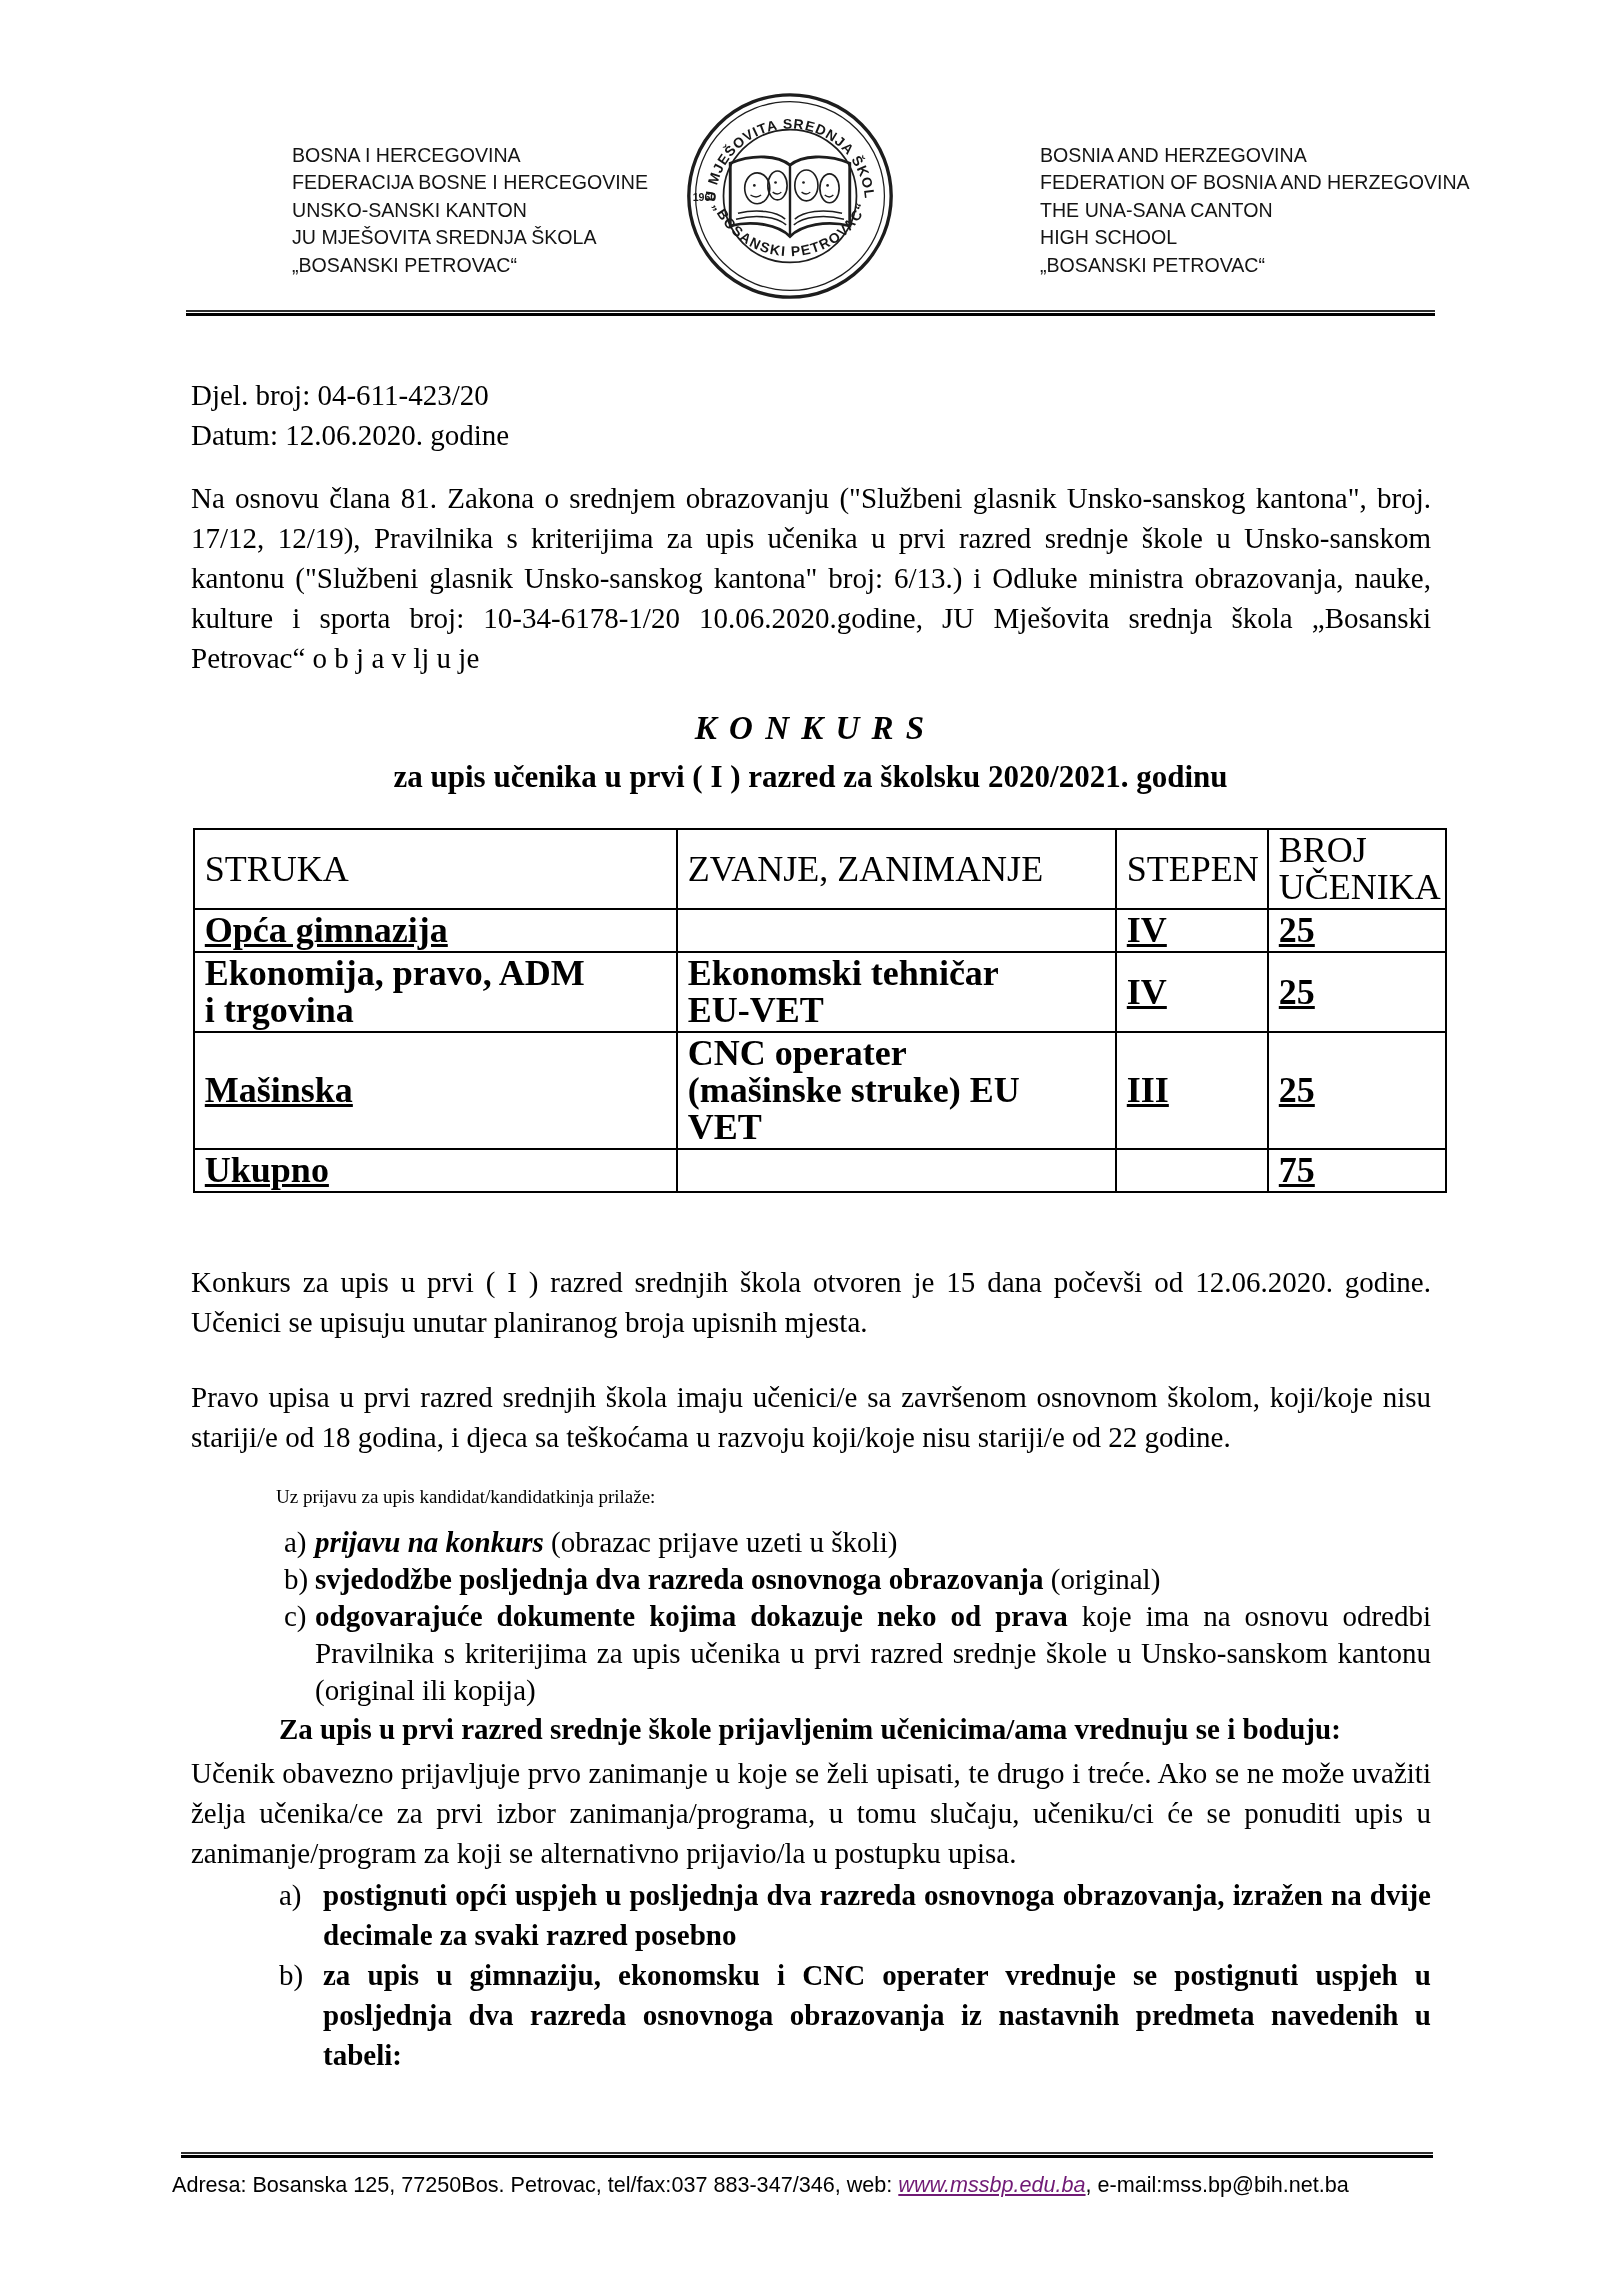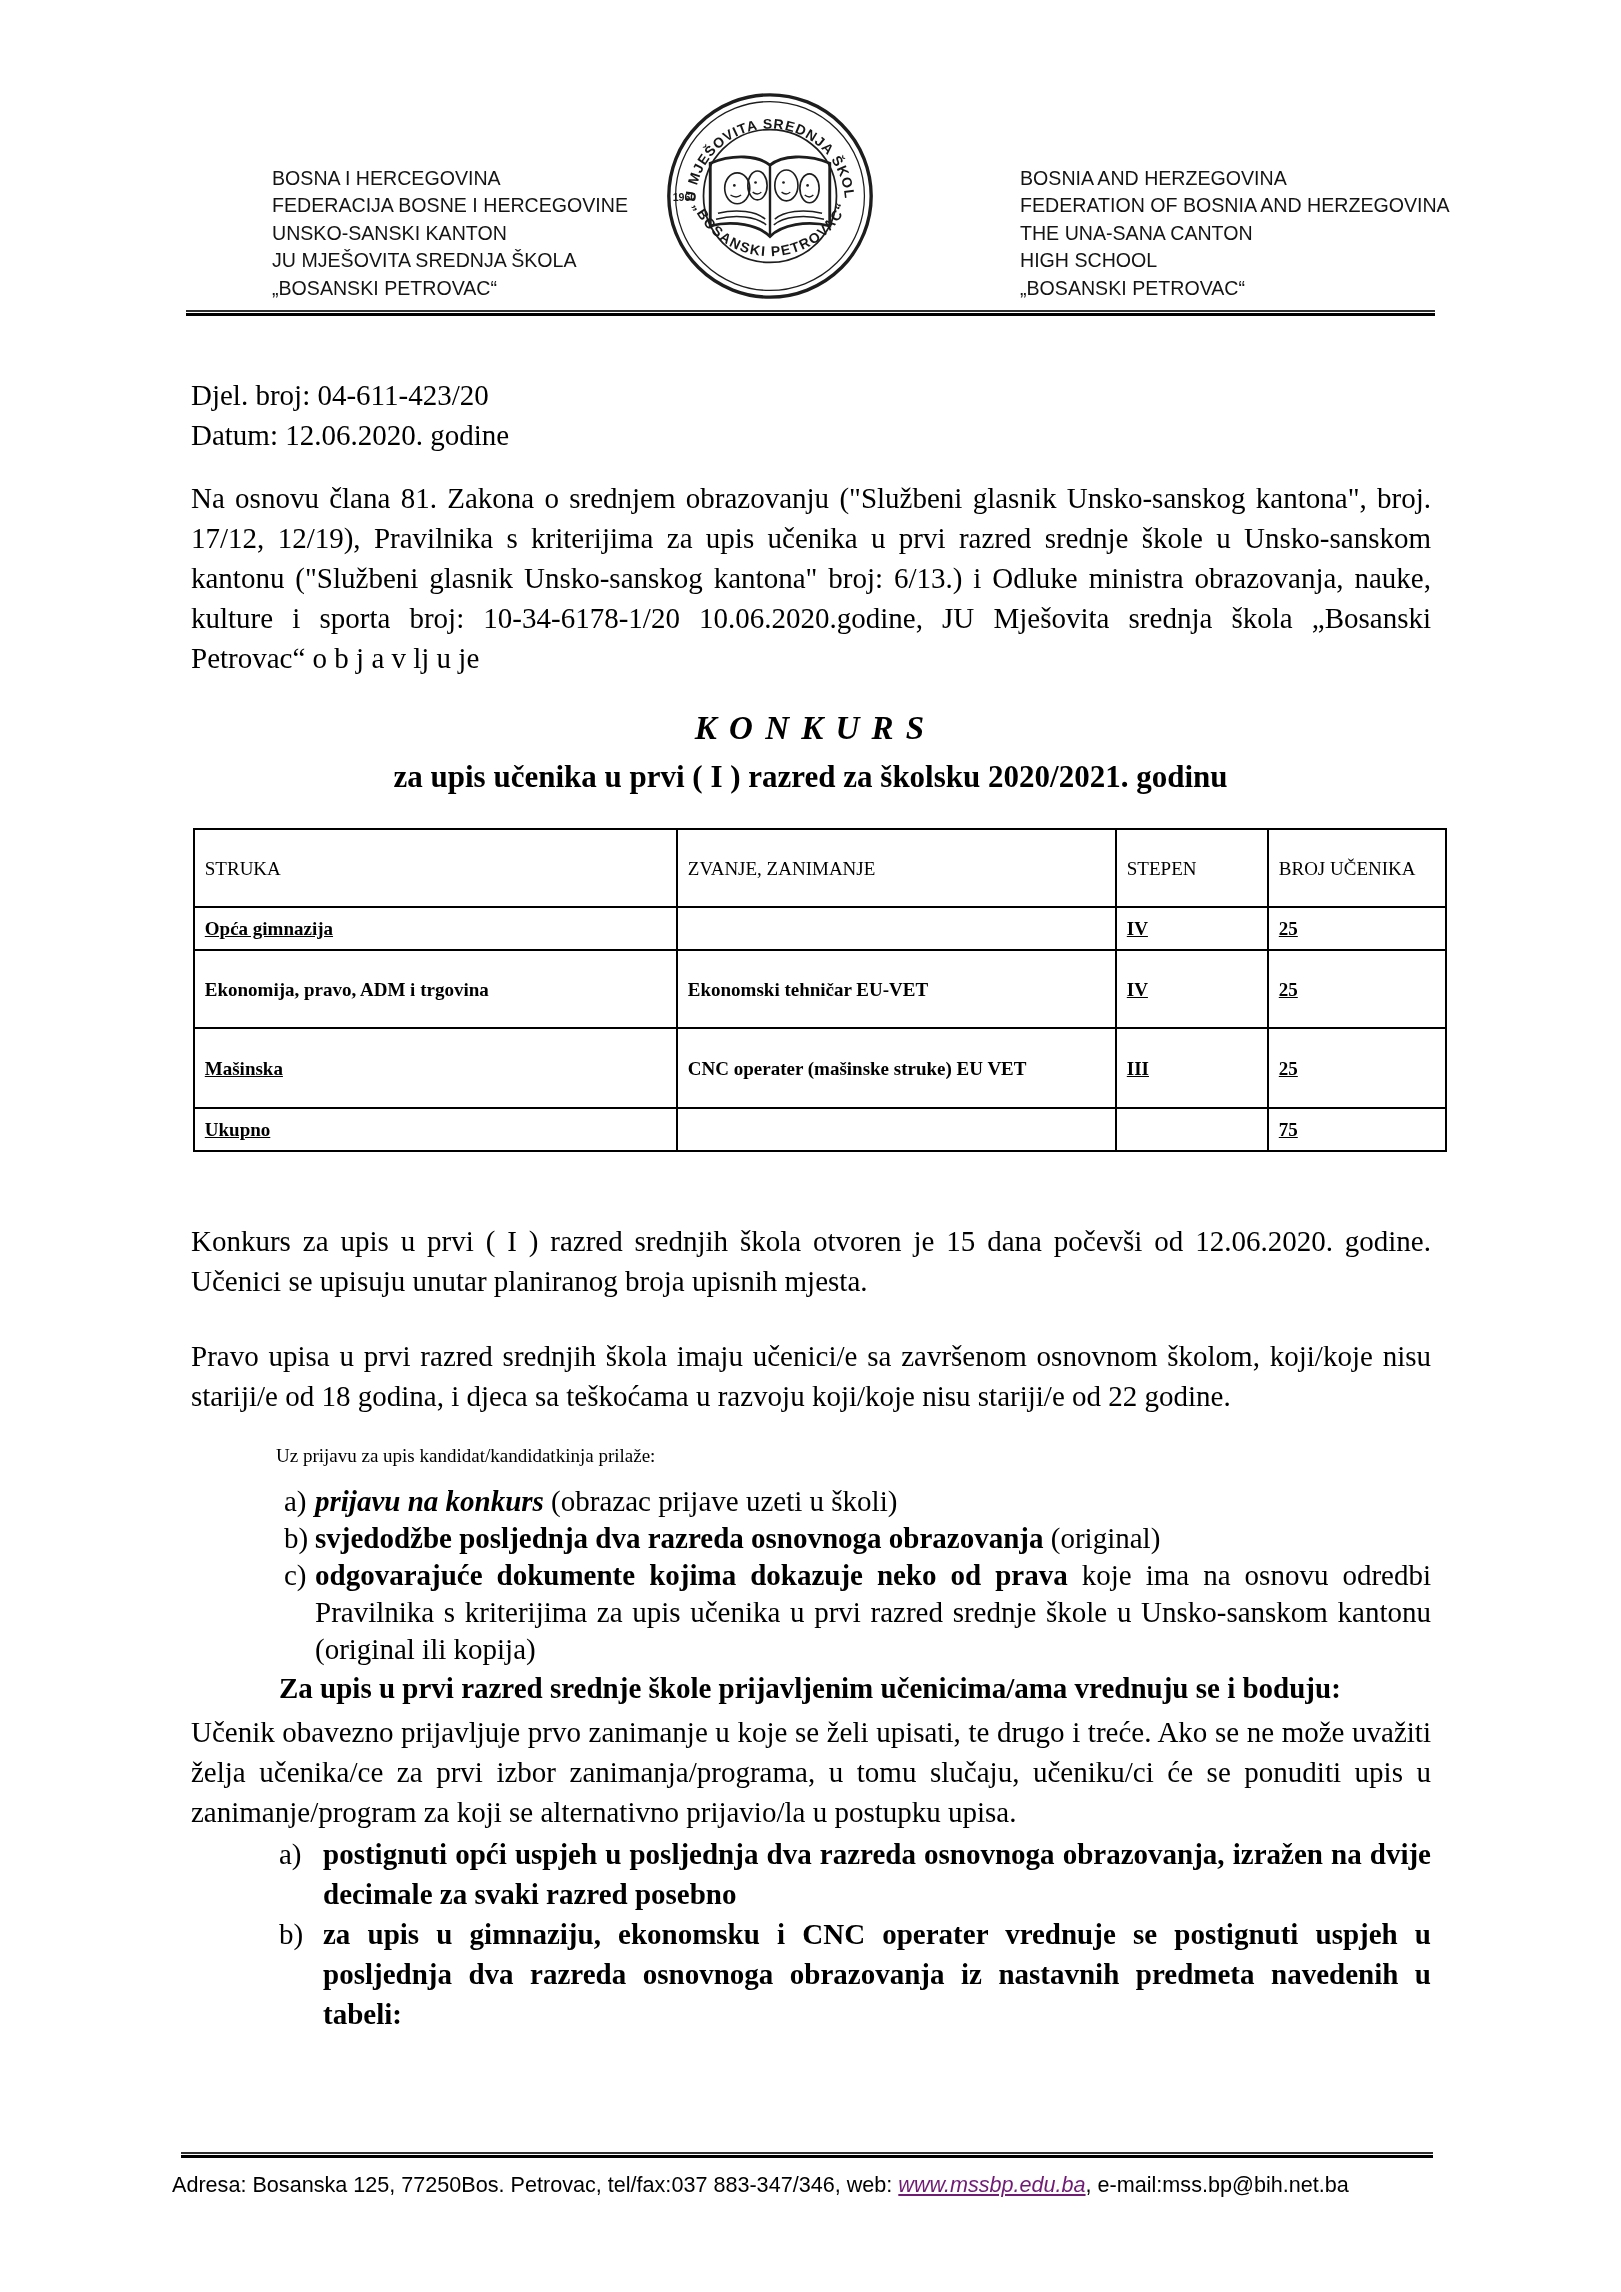--- a/index.html
+++ b/index.html
@@ -2,42 +2,42 @@
 <html><head>
 <meta charset="utf-8">
 <style>
   html,body { margin:0; padding:0; background:#888; }
   .page {
     position:relative; width:1621px; height:2293px; margin:0 auto;
     background:#fff; color:#000; overflow:hidden;
     font-family:"Liberation Serif","DejaVu Serif",serif;
   }
   
-  .hdr { display:flex; align-items:flex-end; padding-top:90px; }
+  .hdr { display:flex; align-items:center; padding-top:90px;margin-left:20px; }
   .hdr-col { font-family:"Liberation Sans","DejaVu Sans",sans-serif;
              font-size:19.6px; line-height:27.4px; color:#141414; margin-top:29px; }
   .hdr-col.left  { margin-left:272px; width:392px; }
   .hdr-col.right { margin-left:144px; }
   .logo-box { flex:none; width:212px; height:212px; }
   .rule {
     margin:7.8px 186px 0 186px; height:1px;
     border-top:2px solid #2e2e2e; border-bottom:3.9px solid #000;
   }
   
   .meta { margin:59px 191px 0 191px; font-size:29px; line-height:40px; }
   
   .body { font-size:29px; line-height:40px; margin:23.5px 190px 0 191px; }
   .just { text-align:justify; }
   .title { margin:29px 0 0 0; text-align:center; font-size:33px; line-height:43px;
            font-weight:bold; font-style:italic; letter-spacing:2px; }
   .subtitle { margin:5.9px 0 0 0; text-align:center; font-size:31px; line-height:41px;
               font-weight:bold; }
   
   table.enroll { margin:31px 0 0 193px; border-collapse:collapse; width:1253px;
-                 font-size:19px; line-height:37px; table-layout:fixed; }
+                 font-size:36px; line-height:37px; table-layout:fixed; }
   table.enroll th, table.enroll td { border:2.9px solid #000; padding:2px 9.8px;
                  vertical-align:middle; overflow:hidden; }
   table.enroll th { font-weight:normal; text-align:left; }
   table.enroll td { font-weight:bold; text-align:left;text-decoration:underline; }
   td.ctr, th.ctr { text-align:center; }
   tr.hrow  { height:78px; }
   tr.r1 { height:38px; } tr.r2 { height:78px; } tr.r3 { height:80px; } tr.r4 { height:41px;padding-left:41px; }
   .wrap-zv { display:inline-block; max-width:345px; }
   .wrap-st { display:inline-block; max-width:392px; }
   

